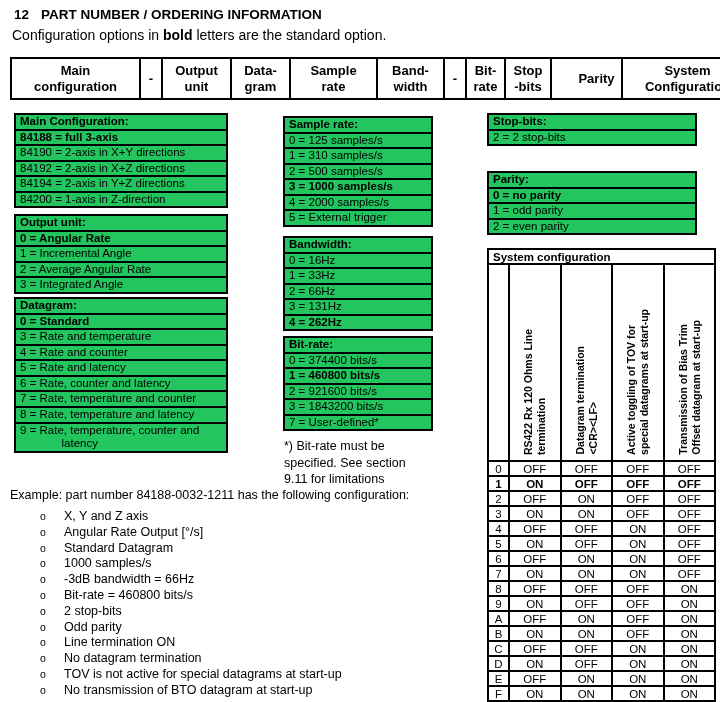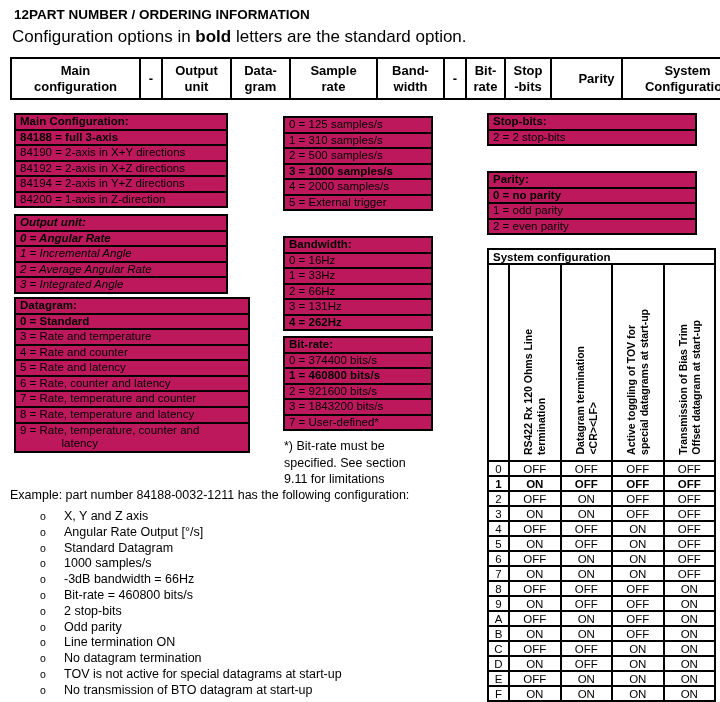--- a/index.html
+++ b/index.html
@@ -4,43 +4,43 @@
 <style>
   html, body { margin:0; padding:0; background:#ffffff; }
   body {
     width:720px; height:702px; position:relative; overflow:hidden;
     font-family:"Liberation Sans", sans-serif; color:#000;
   }
   .abs { position:absolute; }
 
   
   #sec-title { left:14px; top:7px; font-size:13.5px; font-weight:bold; white-space:nowrap; }
-  #sec-title .num { display:inline-block; }
-  #subtitle { left:12px; top:27px; font-size:17px; white-space:nowrap; }
+  #sec-title .num { display:inline-block; margin-right:12px; }
+  #subtitle { left:12px; top:27px; font-size:14px; white-space:nowrap; }
 
   
   #code-header { left:10px; top:57px; width:700px; height:43px;
     border-collapse:collapse; table-layout:fixed; }
   #code-header td {
     border:2px solid #000; text-align:center; vertical-align:middle;
     font-weight:bold; font-size:13px; line-height:1.22; white-space:pre-line; padding:0;
   }
 
   
-  table.opt { border-collapse:collapse; table-layout:fixed; position:absolute; background:#be185d; }
+  table.opt { border-collapse:collapse; table-layout:fixed; position:absolute; background:#22c55e; }
   table.opt td {
     border:2px solid #000; font-size:11.5px; line-height:1.18;
     padding:0 4px; height:13px; white-space:pre-line; overflow:hidden;
   }
   table.opt td.hdr { font-weight:bold; }
   table.opt td.bold { font-weight:bold; }
 
   #t-main_config { left:14px;  top:113px; width:214px; }
-  #t-output_unit { left:14px;  top:214px; width:214px;font-style:italic; }
-  #t-datagram    { left:14px;  top:297px; width:236px; }
+  #t-output_unit { left:14px;  top:214px; width:214px; }
+  #t-datagram    { left:14px;  top:297px; width:214px; }
   #t-sample_rate { left:283px; top:116px; width:150px; }
   #t-bandwidth   { left:283px; top:236px; width:150px; }
   #t-bitrate     { left:283px; top:336px; width:150px; }
   #t-stop_bits   { left:487px; top:113px; width:210px; }
   #t-parity      { left:487px; top:171px; width:210px; }
 
   
   #footnote { left:284px; top:438px; font-size:12.5px; line-height:1.32; white-space:pre-line; }
 
   
@@ -170,20 +170,23 @@
         <td>8 = Rate, temperature and latency</td>
       </tr>
       <tr>
         <td>9 = Rate, temperature, counter and
 &nbsp;&nbsp;&nbsp;&nbsp;&nbsp;&nbsp;&nbsp;&nbsp;&nbsp;&nbsp;&nbsp;&nbsp;&nbsp;latency</td>
       </tr>
     </tbody>
   </table>
 <table class="opt" id="t-sample_rate">
     <tbody>
+      <tr>
+        <td class="hdr">Sample rate:</td>
+      </tr>
       <tr>
         <td>0 = 125 samples/s</td>
       </tr>
       <tr>
         <td>1 = 310 samples/s</td>
       </tr>
       <tr>
         <td>2 = 500 samples/s</td>
       </tr>
       <tr>

